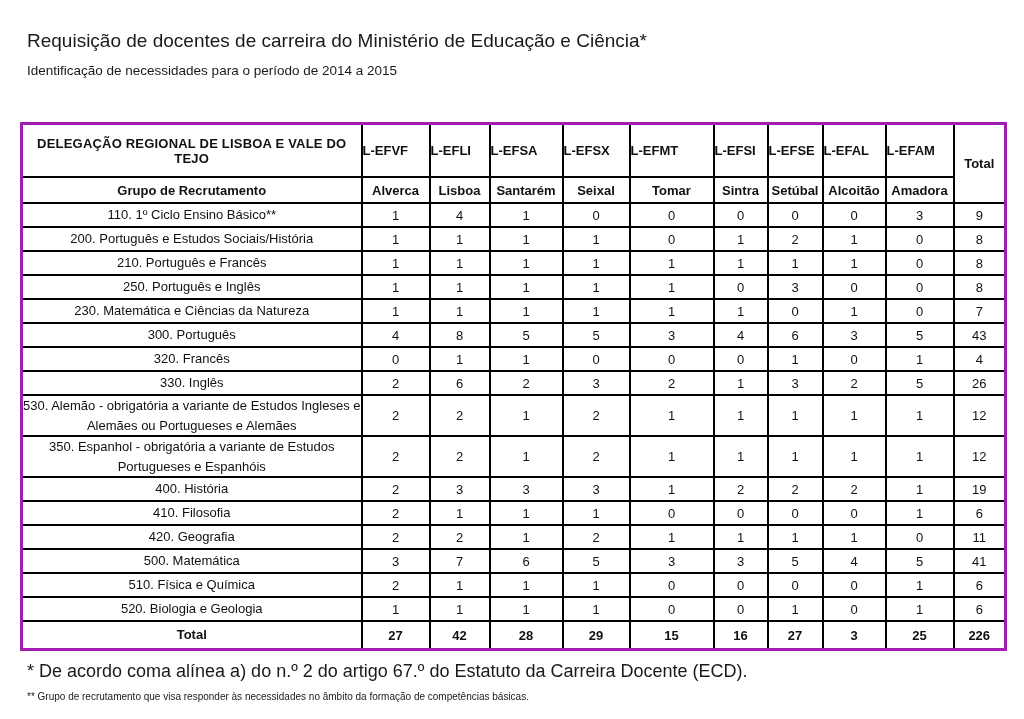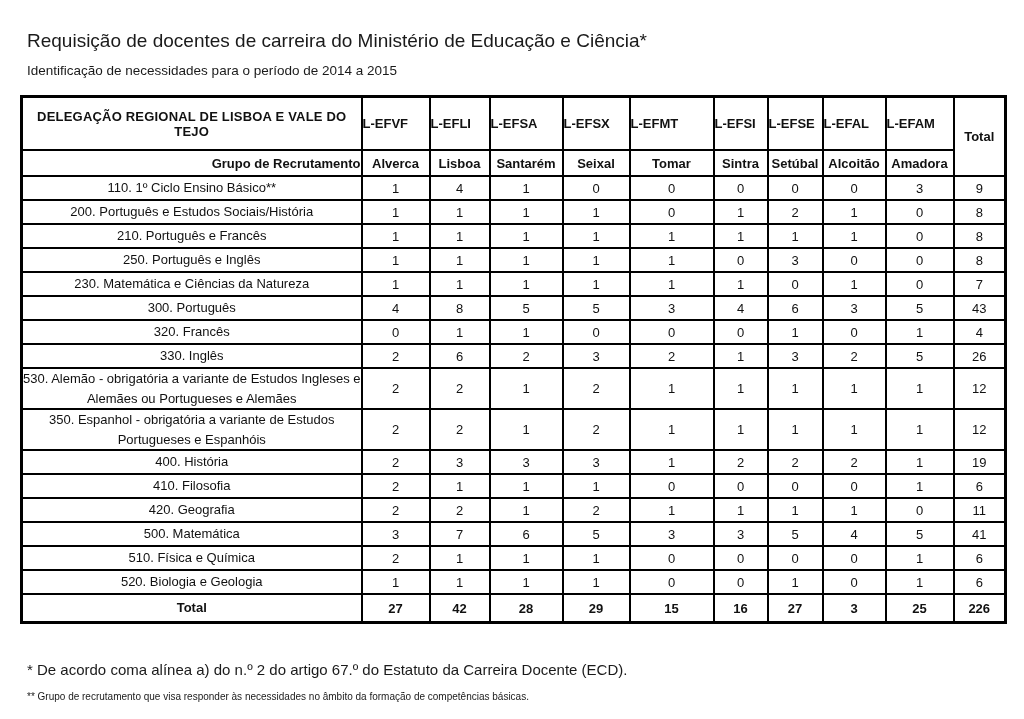--- a/index.html
+++ b/index.html
@@ -7,45 +7,45 @@
     width:1024px;height:719px;
     background:#ffffff;
     font-family:"Liberation Sans", sans-serif;
     color:#1a1a1a;
     position:relative;
     overflow:hidden;
   }
   .abs{position:absolute;}
   .title1{left:27px;top:30px;font-size:19px;}
   .title2{left:27px;top:63px;font-size:13.5px;font-weight:normal;}
-  .fn1{left:27px;top:661px;font-size:15px;}
+  .fn1{left:27px;top:661px;font-size:18px;}
   .fn2{left:27px;top:691px;font-size:10px;}
 
   table.req{
-    position:absolute;left:20px;top:95px;
+    position:absolute;left:20px;top:122px;
     border-collapse:collapse;table-layout:fixed;
     width:984px;
-    border:3px solid #000000;
+    border:3px solid #a21caf;
     padding-left:47px;
   }
   table.req td{
     border:2px solid #000;
     font-size:13px;
     color:#111;
     padding:0;
     overflow:hidden;
     background:#fff;
   }
   td.region{
     height:51px;text-align:center;font-weight:bold;
     font-size:13px;letter-spacing:0.2px;
   }
   td.code{height:51px;text-align:left;font-weight:bold;}
   td.total-head{text-align:center;font-weight:bold;}
-  td.group{height:24px;text-align:right;font-weight:bold;padding:1px 6px;}
+  td.group{height:24px;text-align:center;font-weight:bold;padding:1px 6px;}
   td.city{height:24px;text-align:center;font-weight:bold;margin-left:32px;}
   tr.data-row td{height:22px;}
   td.label{text-align:center;padding:2px 6px;line-height:1.5;}
   td.num{text-align:center;}
   tr.total-row td{height:24px;font-weight:bold;}
   tr.total-row td.label{padding:1px 6px;}
 </style>
 </head>
 <body>
 

